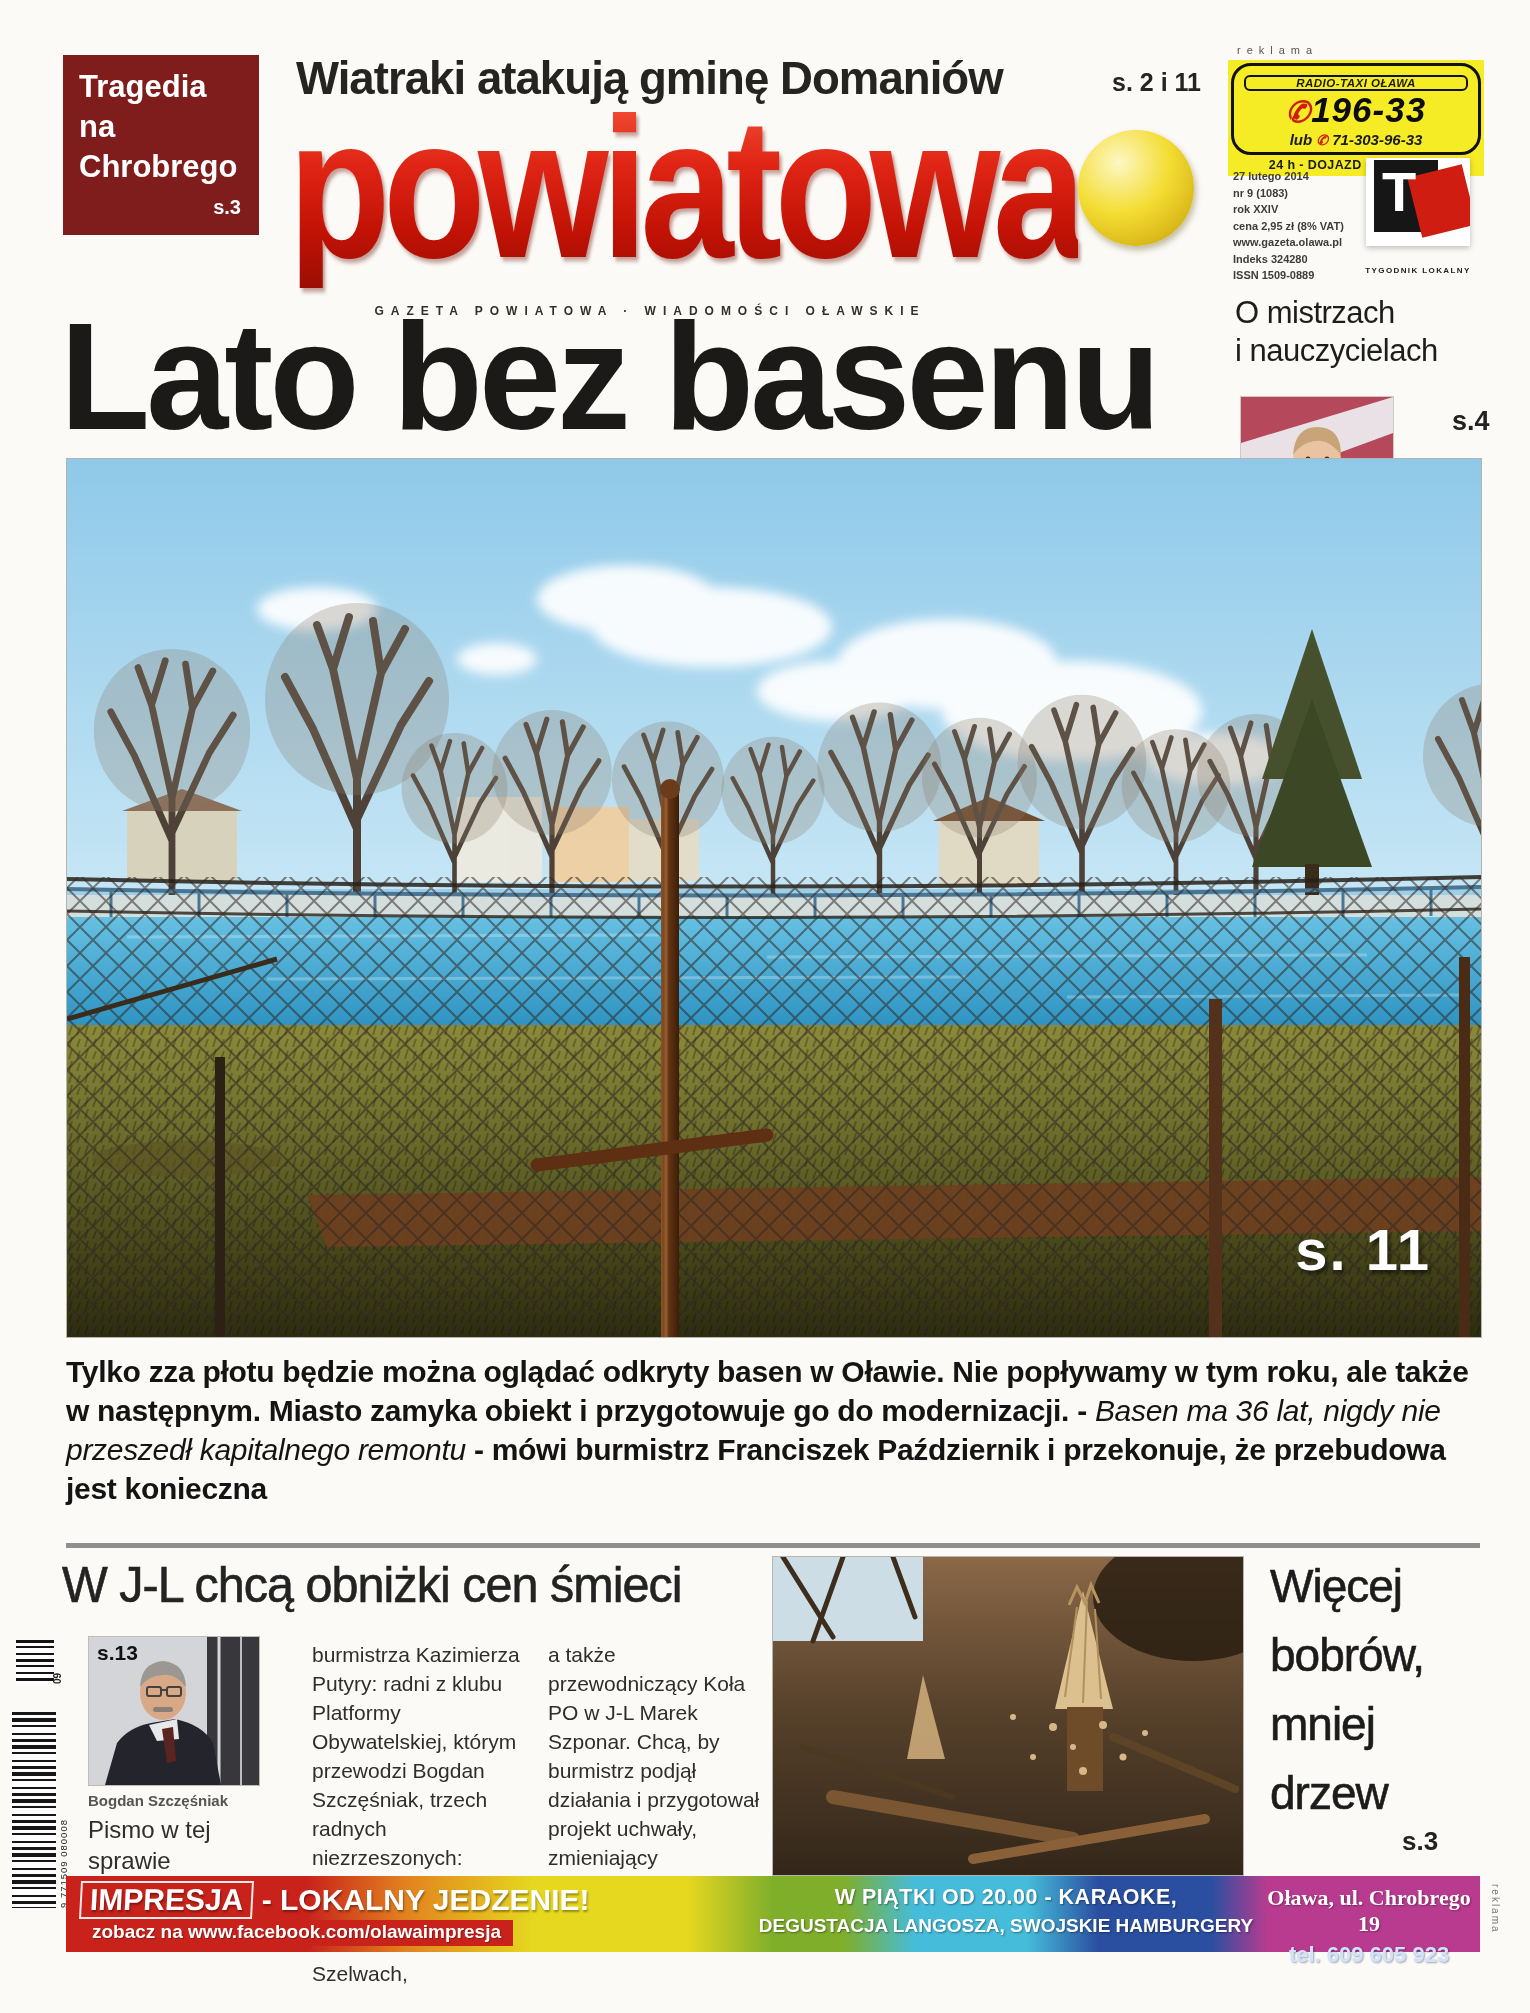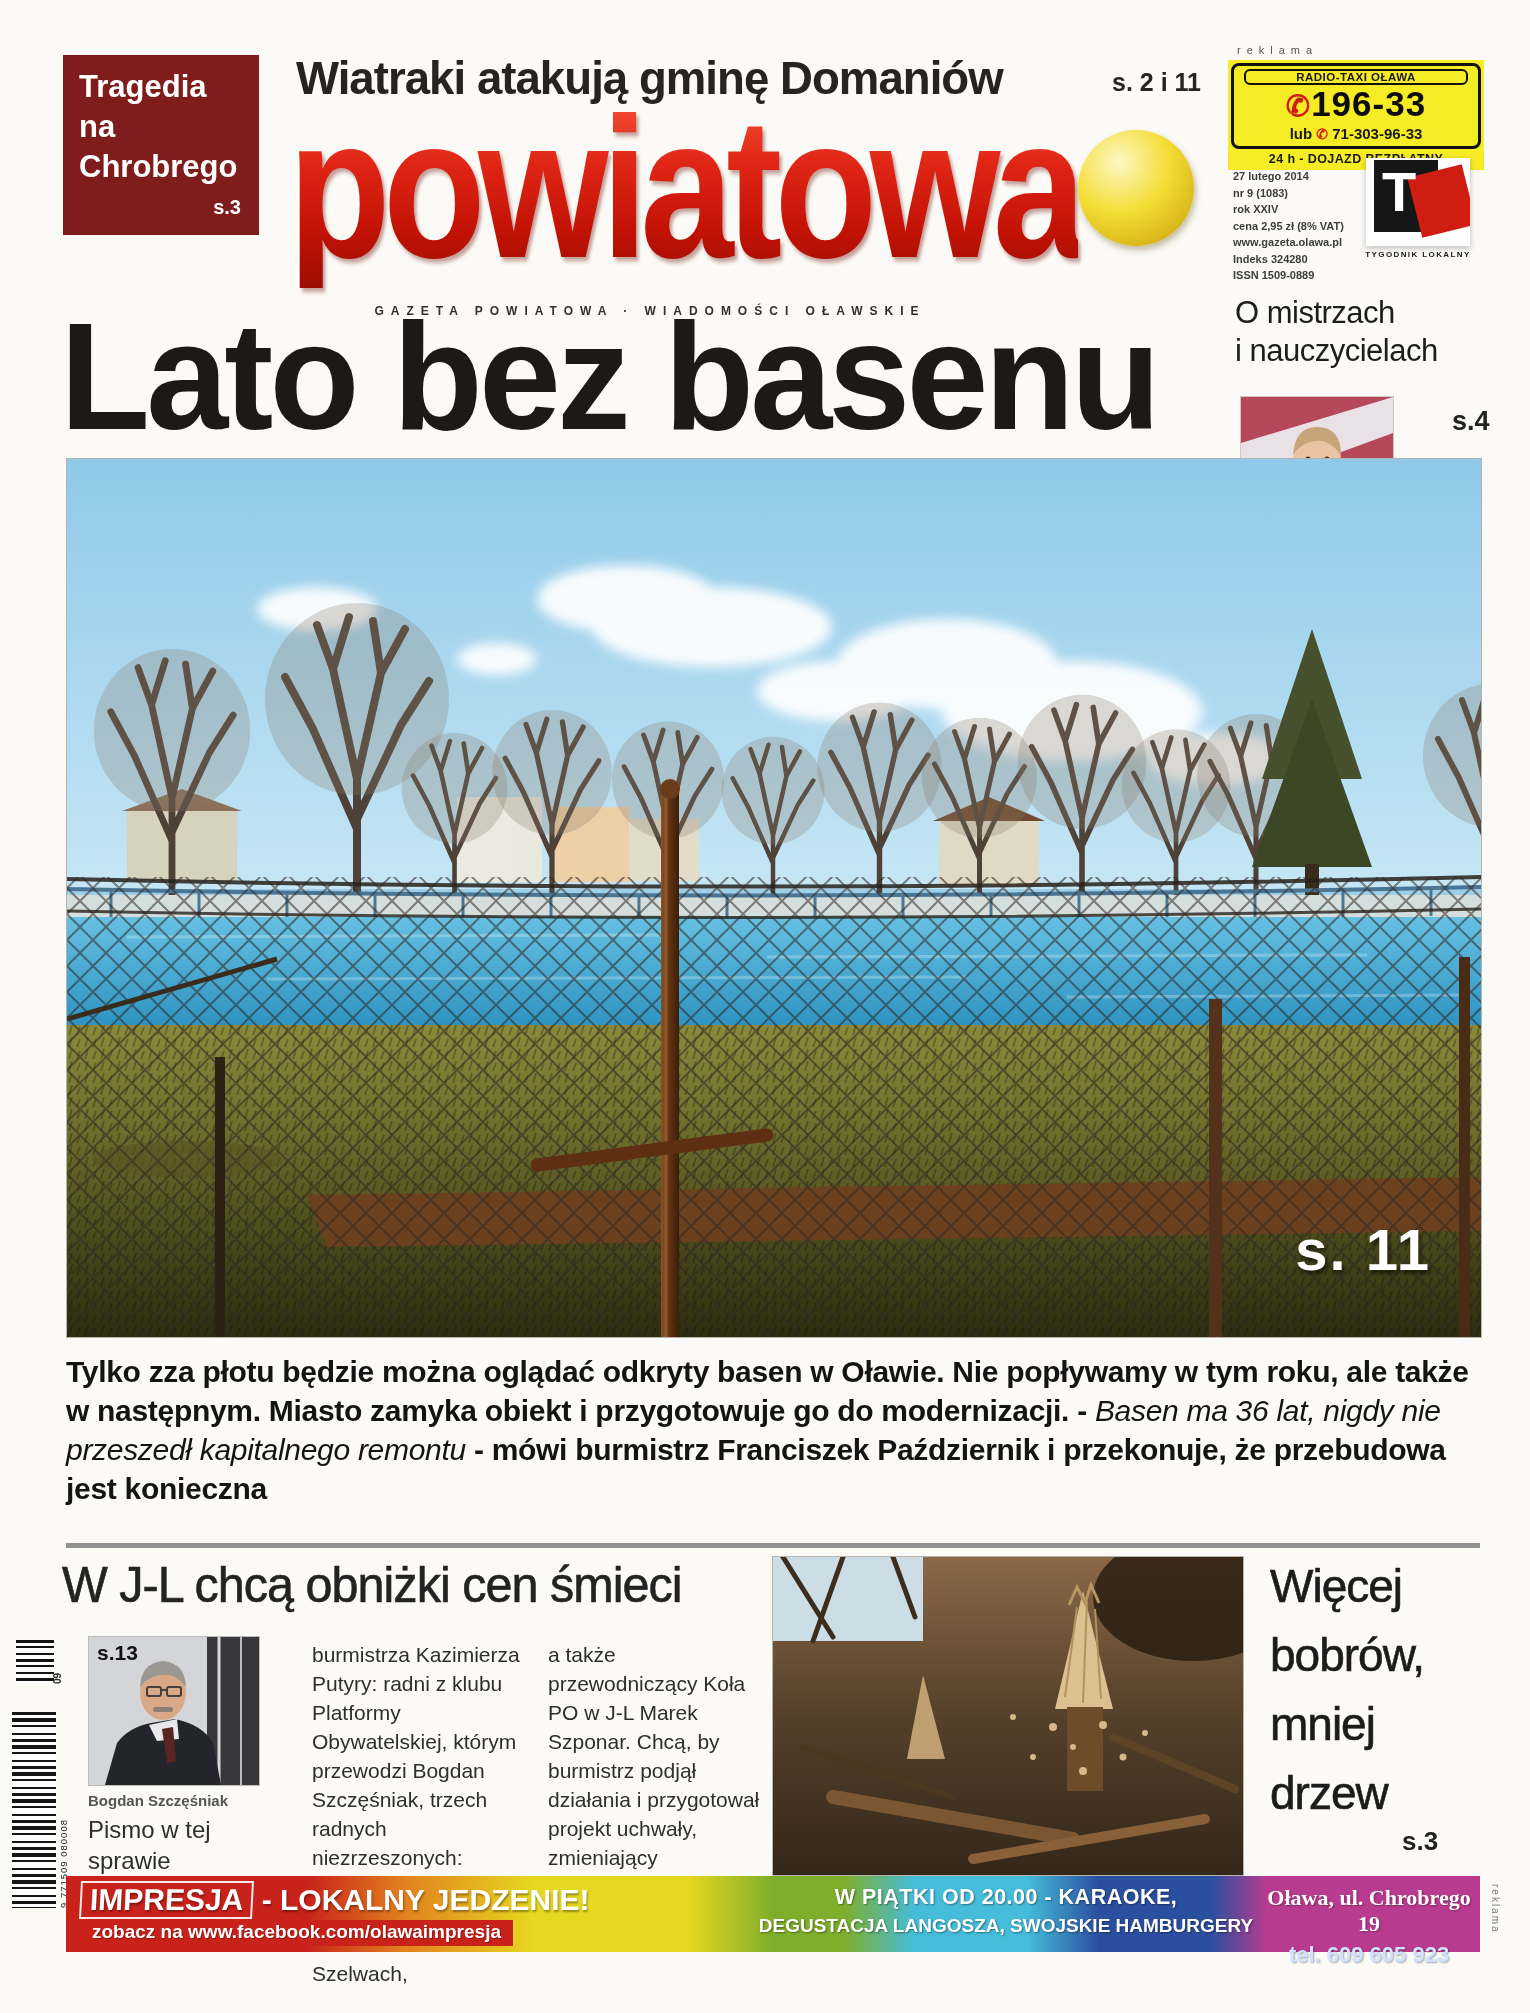--- a/index.html
+++ b/index.html
@@ -9,38 +9,38 @@
   
   .tragedia-box{position:absolute;left:63px;top:55px;width:196px;height:180px;background:#7f1d1d;
     color:#fff;padding:12px 16px;box-sizing:border-box;font-weight:bold;font-size:31px;line-height:40px;}
   .tbx-ref{position:absolute;right:18px;bottom:8px;font-size:20px;font-weight:bold;}
   .top-headline{position:absolute;left:296px;top:50px;font-size:47px;font-weight:bold;color:#262422;
     letter-spacing:-1px;white-space:nowrap;transform:scaleX(.97);transform-origin:left top;}
   .top-headline-ref{position:absolute;left:1112px;top:68px;font-size:25px;font-weight:bold;color:#262422;}
 
   .reklama-top{position:absolute;left:1237px;top:44px;font-size:11px;letter-spacing:6px;color:#555;}
   .taxi-ad{position:absolute;left:1228px;top:60px;width:256px;background:#f6ec25;padding:3px;box-sizing:border-box;}
-  .taxi-inner{border:3px solid #111;border-radius:8px;text-align:center;padding:2px 4px 3px;}
+  .taxi-inner{border:3px solid #111;border-radius:20px;text-align:center;padding:8px 4px 3px;font-style:italic;}
   .taxi-name{font-size:11.5px;font-weight:bold;letter-spacing:.5px;border:2px solid #111;border-radius:6px;
     margin:1px 6px 0;padding:0 2px;}
   .taxi-phone{font-size:35px;font-weight:800;letter-spacing:1px;line-height:37px;color:#0d0d0d;}
   .phone-ico{color:#cf1b10;font-size:29px;font-weight:bold;}
   .phone-ico.small{font-size:14px;}
   .taxi-alt{font-size:15px;font-weight:800;line-height:17px;}
   .taxi-footer{font-size:12.5px;font-weight:800;text-align:center;padding:3px 0 1px;letter-spacing:.4px;}
 
   .issue-info{position:absolute;left:1233px;top:168px;width:118px;font-size:11px;line-height:16.5px;
     color:#3c3c3c;font-weight:bold;}
   .tl-logo{position:absolute;left:1356px;top:158px;width:124px;text-align:center;}
   .tl-mark{position:relative;width:104px;height:88px;margin:0 auto;background:#fff;
     box-shadow:0 2px 6px rgba(0,0,0,.25);overflow:hidden;}
   .tl-black{position:absolute;left:8px;top:2px;width:64px;height:72px;background:#161616;}
   .tl-red{position:absolute;right:0px;top:12px;width:56px;height:62px;background:#cf1d12;transform:rotate(-14deg);}
   .tl-white-t{position:absolute;left:16px;top:2px;color:#fff;font-weight:800;font-size:56px;line-height:64px;}
-  .tl-cap{font-size:8px;font-weight:bold;letter-spacing:1.4px;margin-top:4px;color:#222;}
+  .tl-cap{font-size:8px;font-weight:bold;letter-spacing:1.4px;margin-top:20px;color:#222;}
 
   
   .masthead{position:absolute;left:288px;top:88px;font-size:200px;line-height:1;font-weight:800;
     letter-spacing:-9px;transform:scaleX(.84);transform-origin:left top;white-space:nowrap;
     background:linear-gradient(180deg,#f5573c 0%,#e02515 38%,#c11205 72%,#9c0d04 100%);
     -webkit-background-clip:text;background-clip:text;color:transparent;
     filter:drop-shadow(3px 4px 2px rgba(110,20,10,.40));}
   .masthead-ball{position:absolute;left:1078px;top:130px;width:116px;height:116px;border-radius:50%;
     background:radial-gradient(circle at 35% 28%,#fdf7c4 0%,#f4dd33 45%,#dbba1b 75%,#b3900e 100%);
     box-shadow:2px 4px 6px rgba(90,70,0,.35);}

